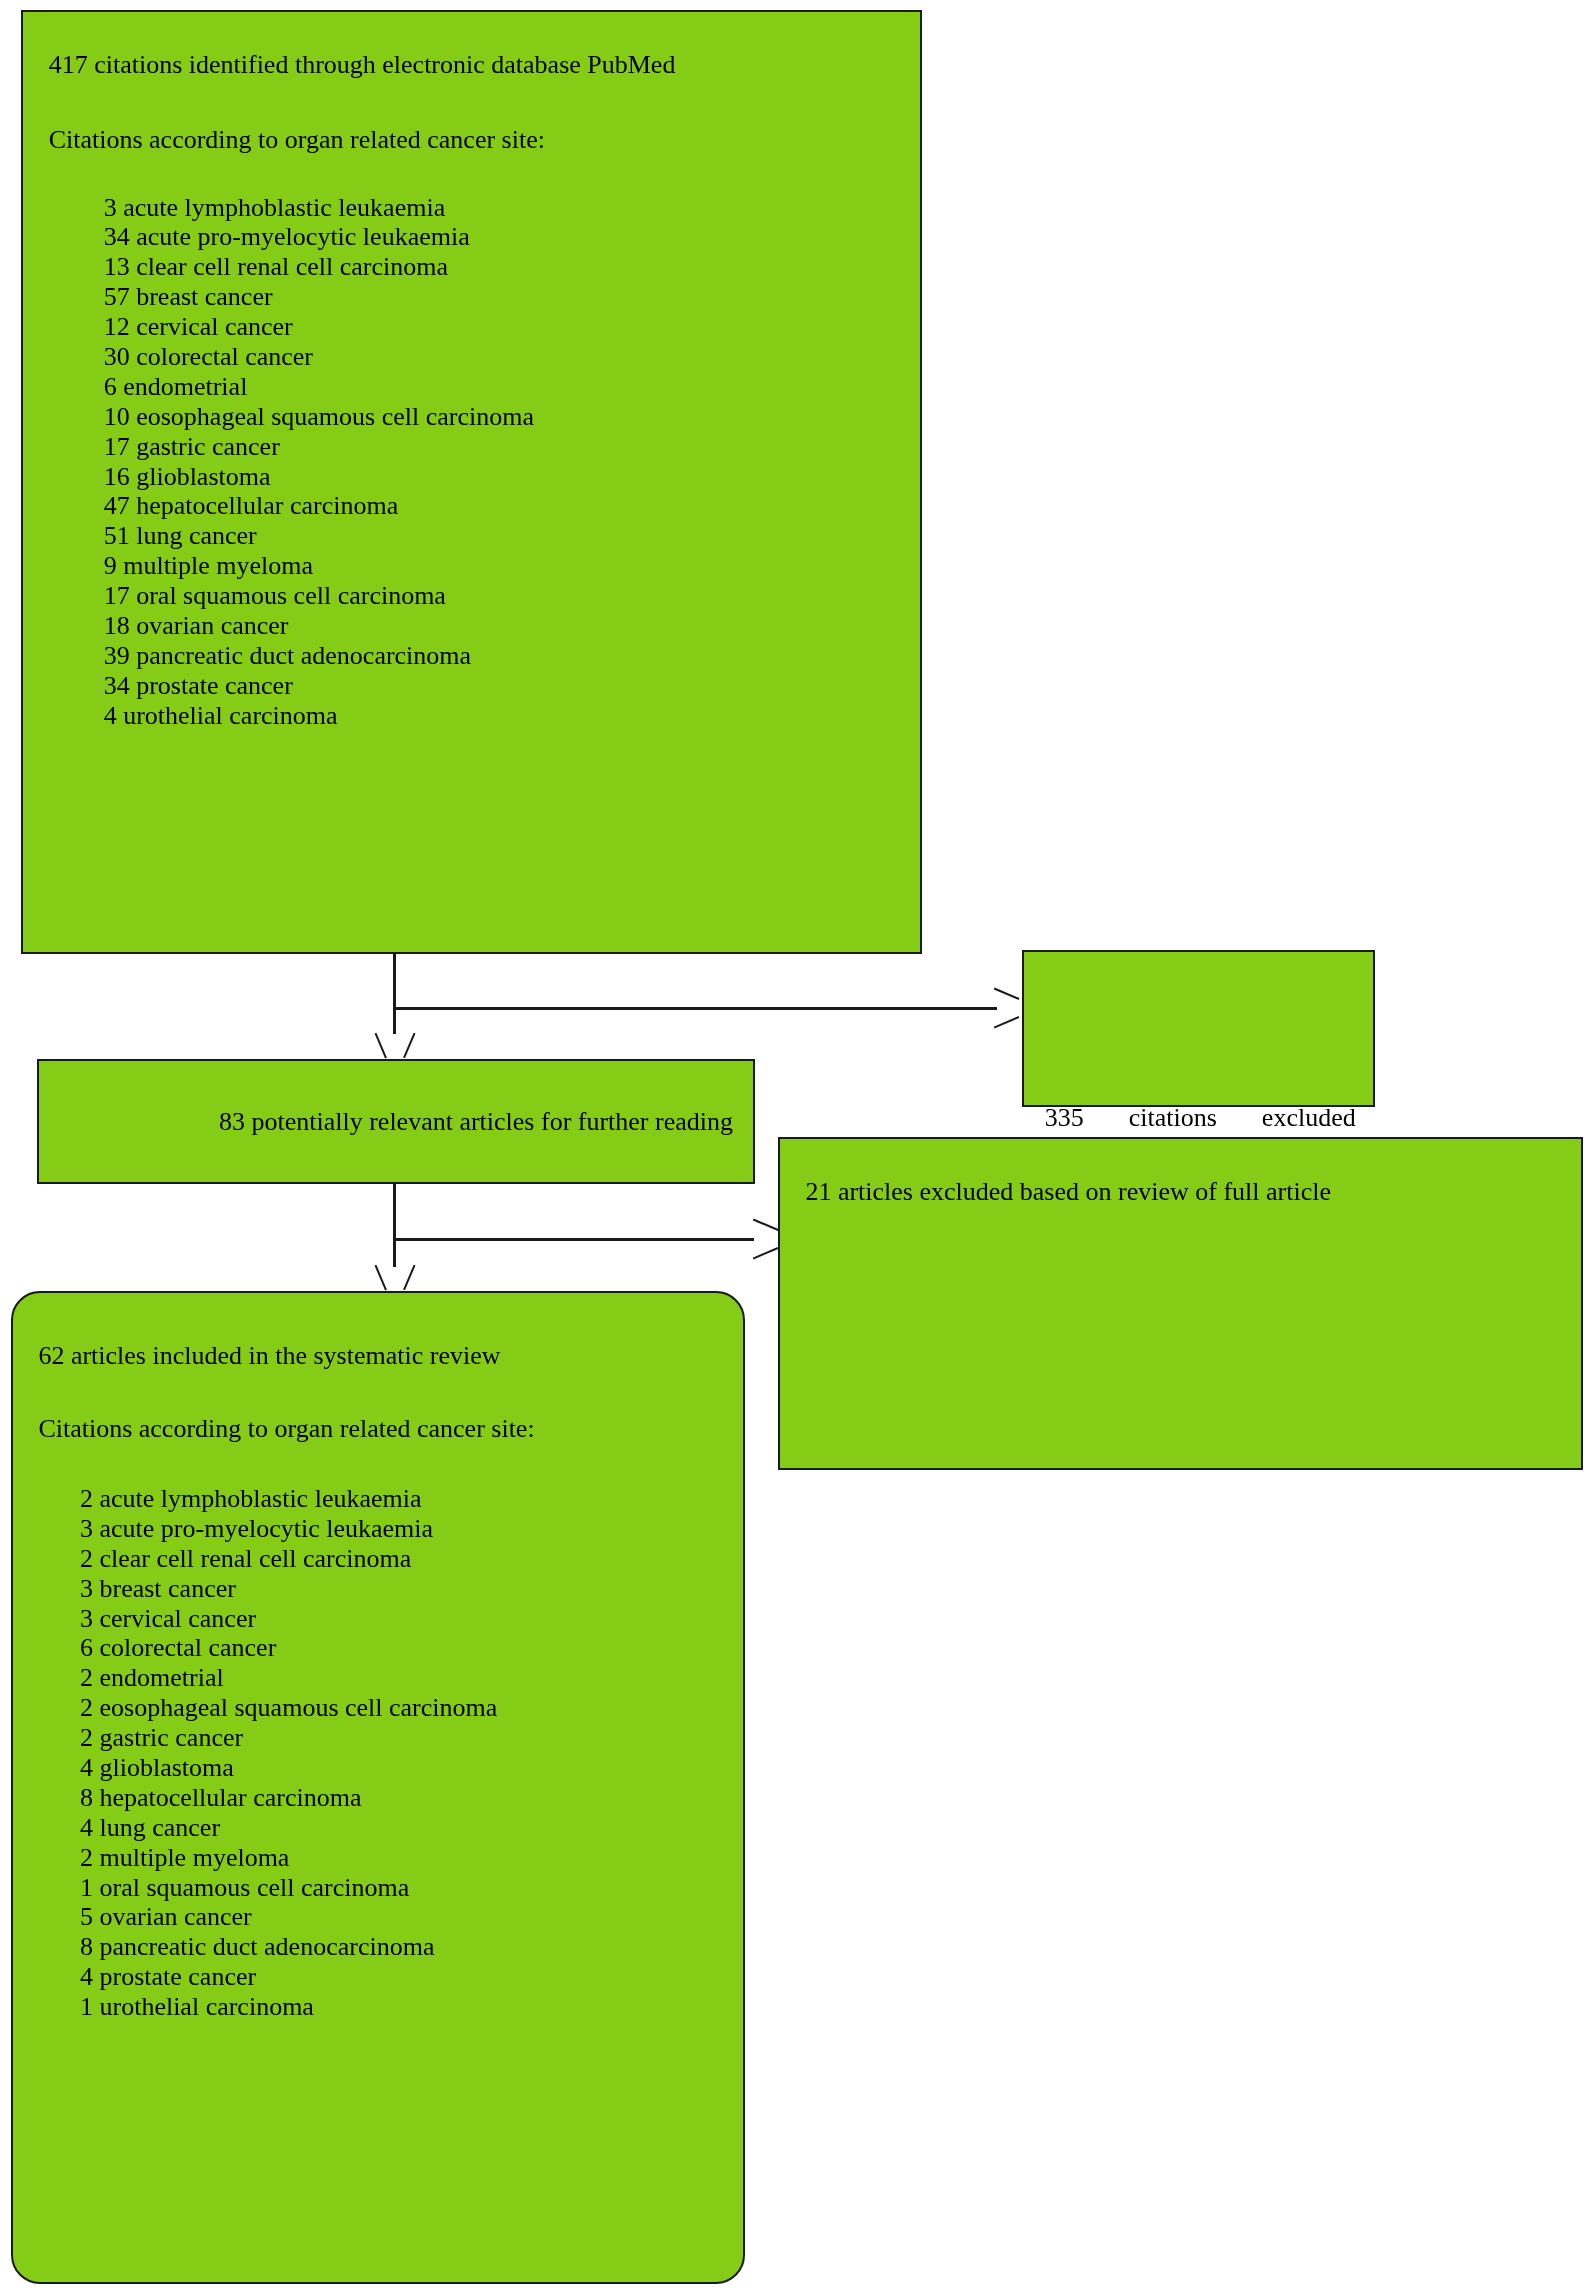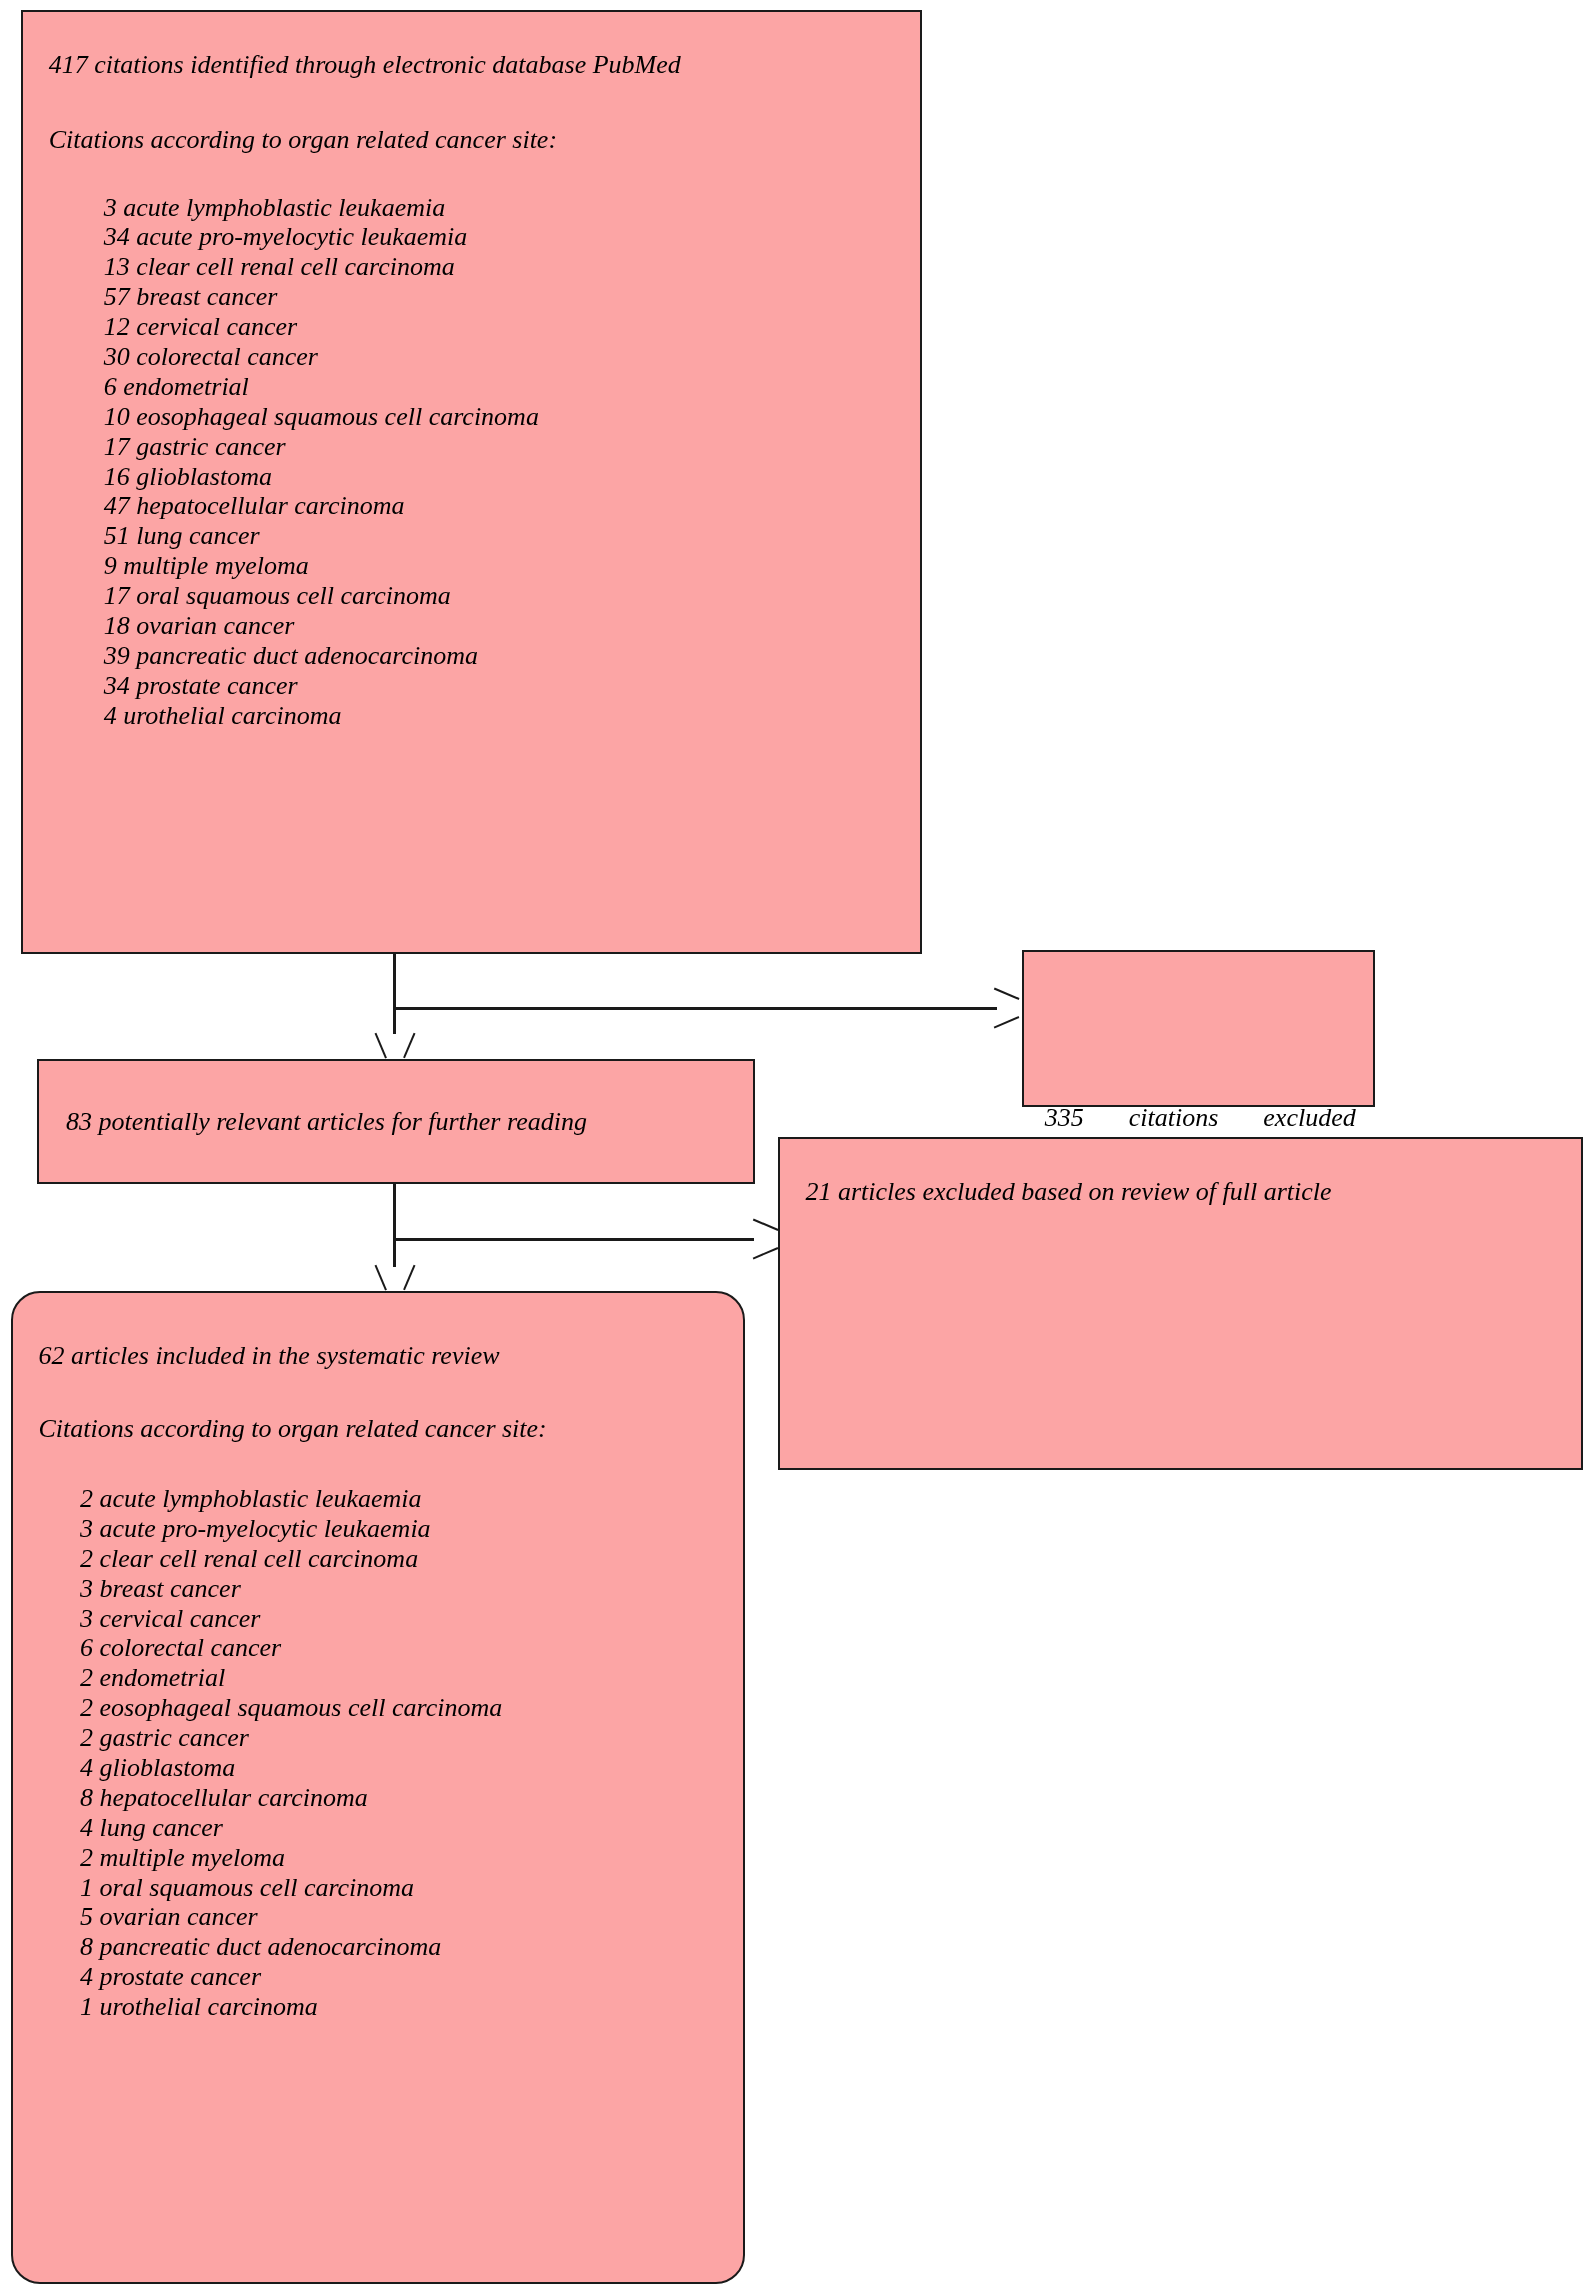--- a/index.html
+++ b/index.html
@@ -15,22 +15,21 @@
     background: #ffffff;
     font-family: "Liberation Serif", "DejaVu Serif", serif;
     color: #000000;
     overflow: hidden;
   }
 
   .flow-box {
     position: absolute;
     box-sizing: border-box;
     border: 2.4px solid #1a1a1a;
-    background: #fca5a5;
-    font-style: italic;
+    background: #84cc16;
   }
 
   .box-text {
     font-size: 26px;
     line-height: 1.15;
     white-space: pre-wrap;
   }
 
   
   #box-identified { left: 20.7px; top: 9.5px; width: 901px; height: 944px; }
@@ -40,21 +39,21 @@
   #box-identified .subtitle-line {
     position: absolute; left: 26px; top: 113px; width: 826px;
   }
   #box-identified .site-list {
     position: absolute; left: 81px; top: 181px; width: 778px;
   }
 
   
   #box-relevant { left: 37px; top: 1059px; width: 718px; height: 125px; }
   #box-relevant .single-line {
-    position: absolute; left: 27px; top: 46px; width: 667px;
+    position: absolute; left: 27px; top: 46px; width: 667px; text-align: right;
   }
 
   
   #box-included { left: 11px; top: 1291px; width: 734px; height: 993px; border-radius: 29px; }
   #box-included .title-line {
     position: absolute; left: 25.4px; top: 48px; width: 683px;
   }
   #box-included .subtitle-line {
     position: absolute; left: 25.4px; top: 121px; width: 683px;
   }

